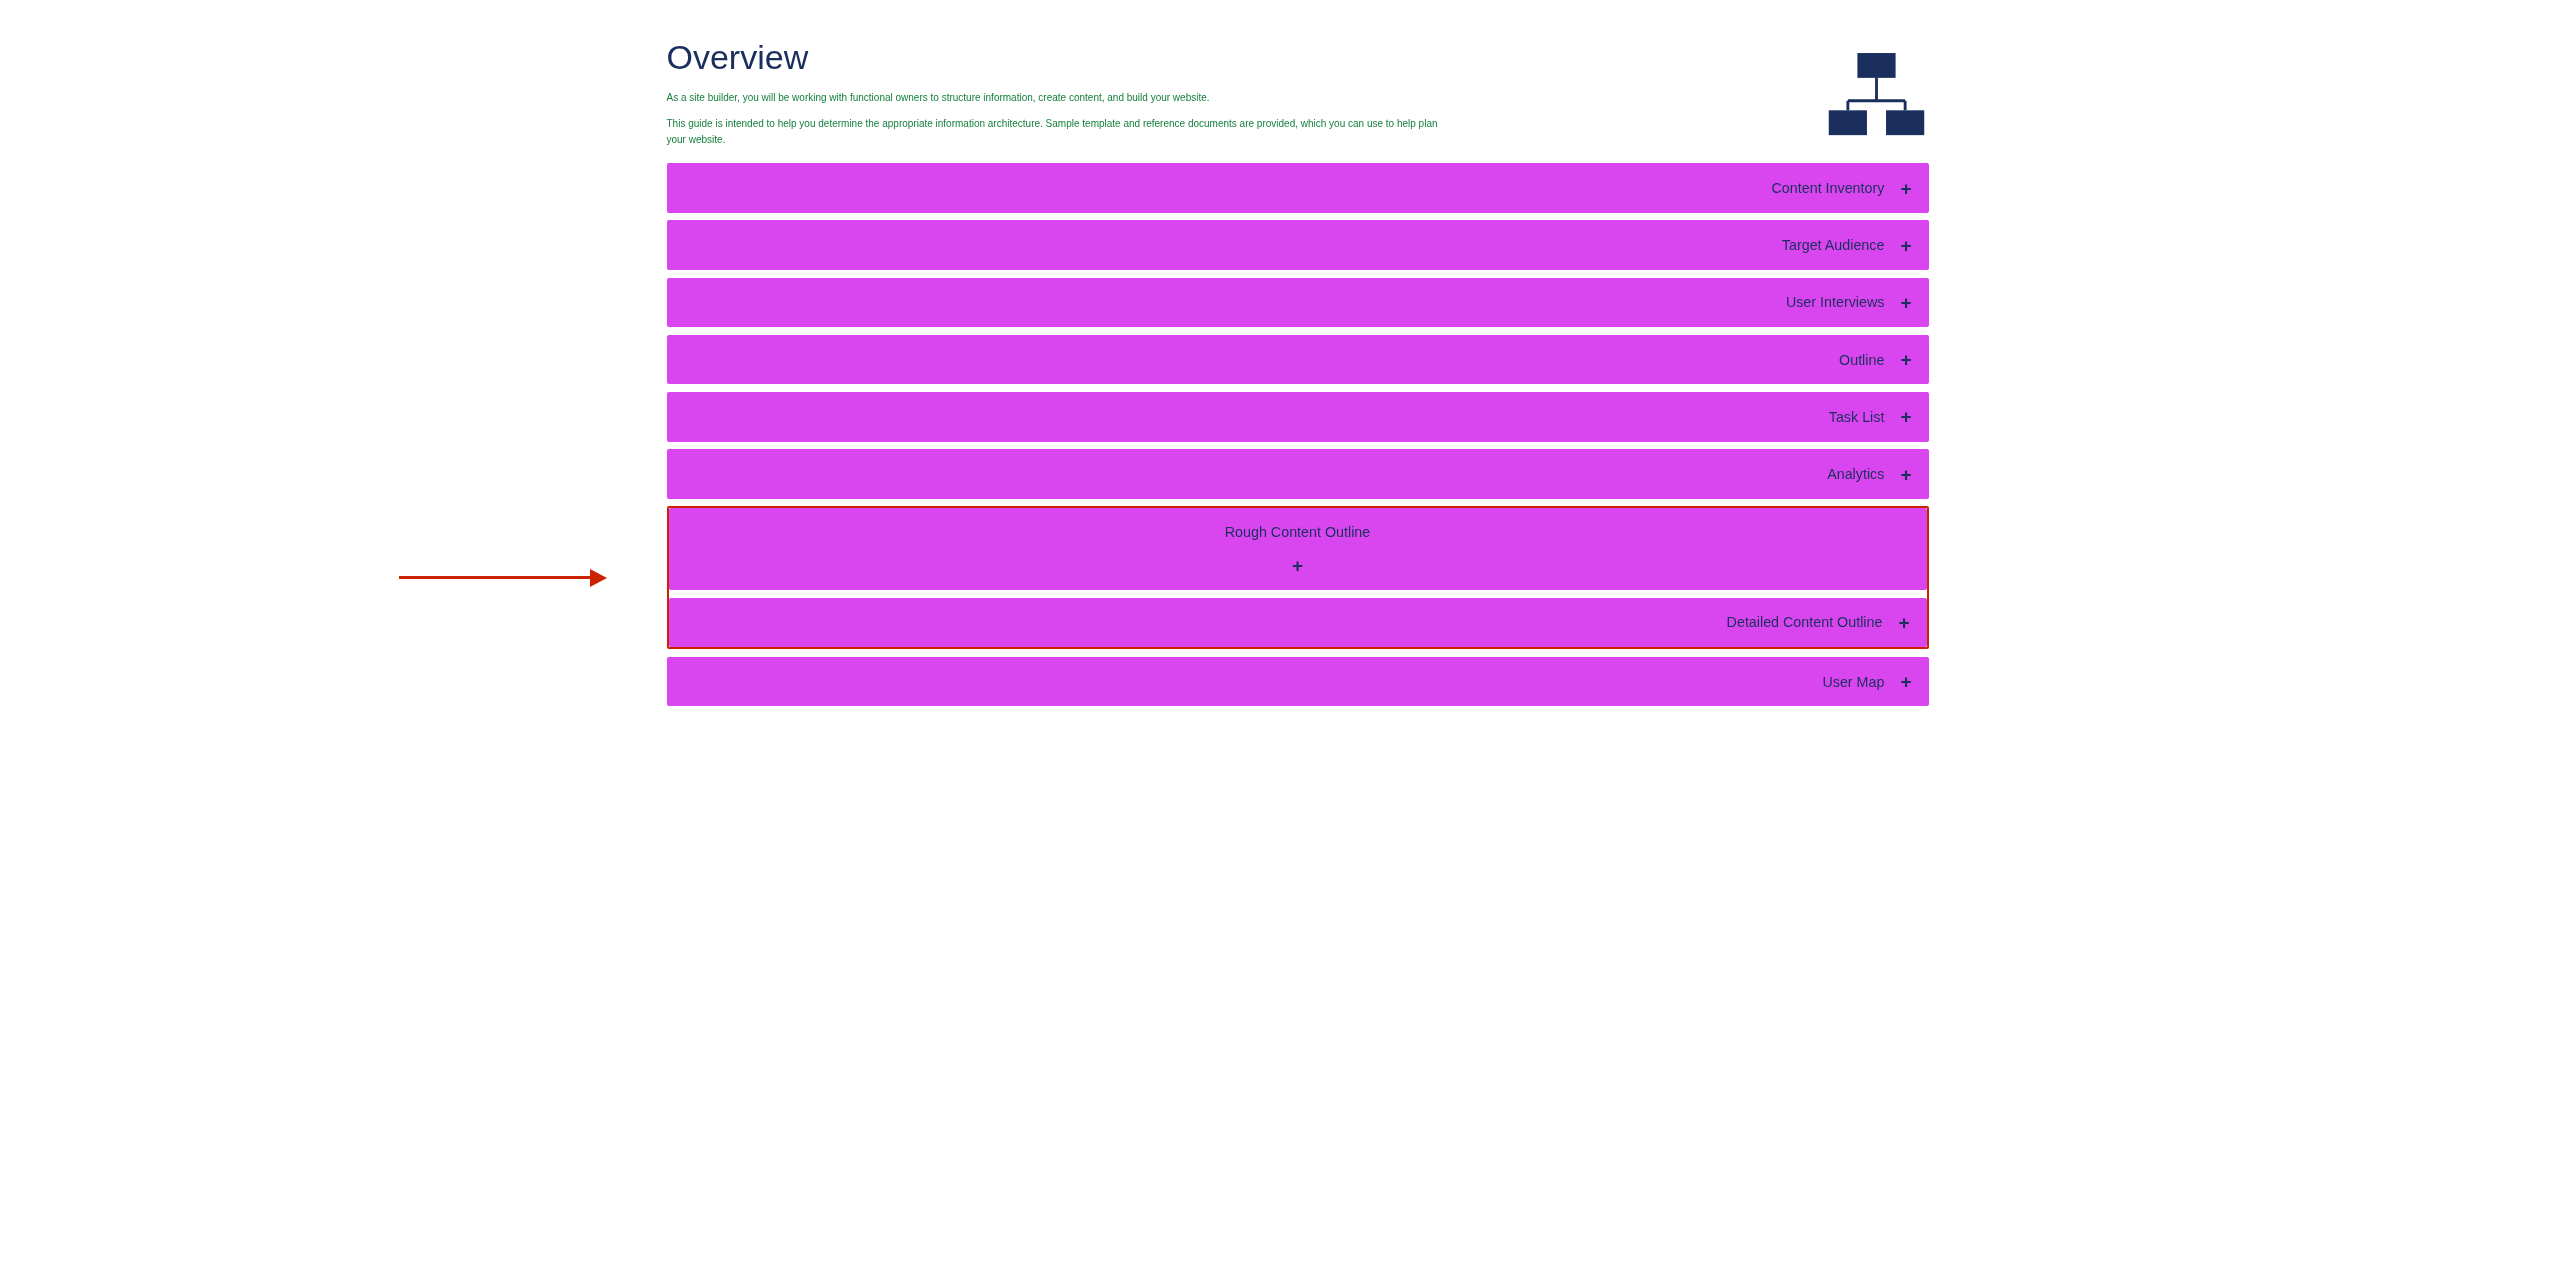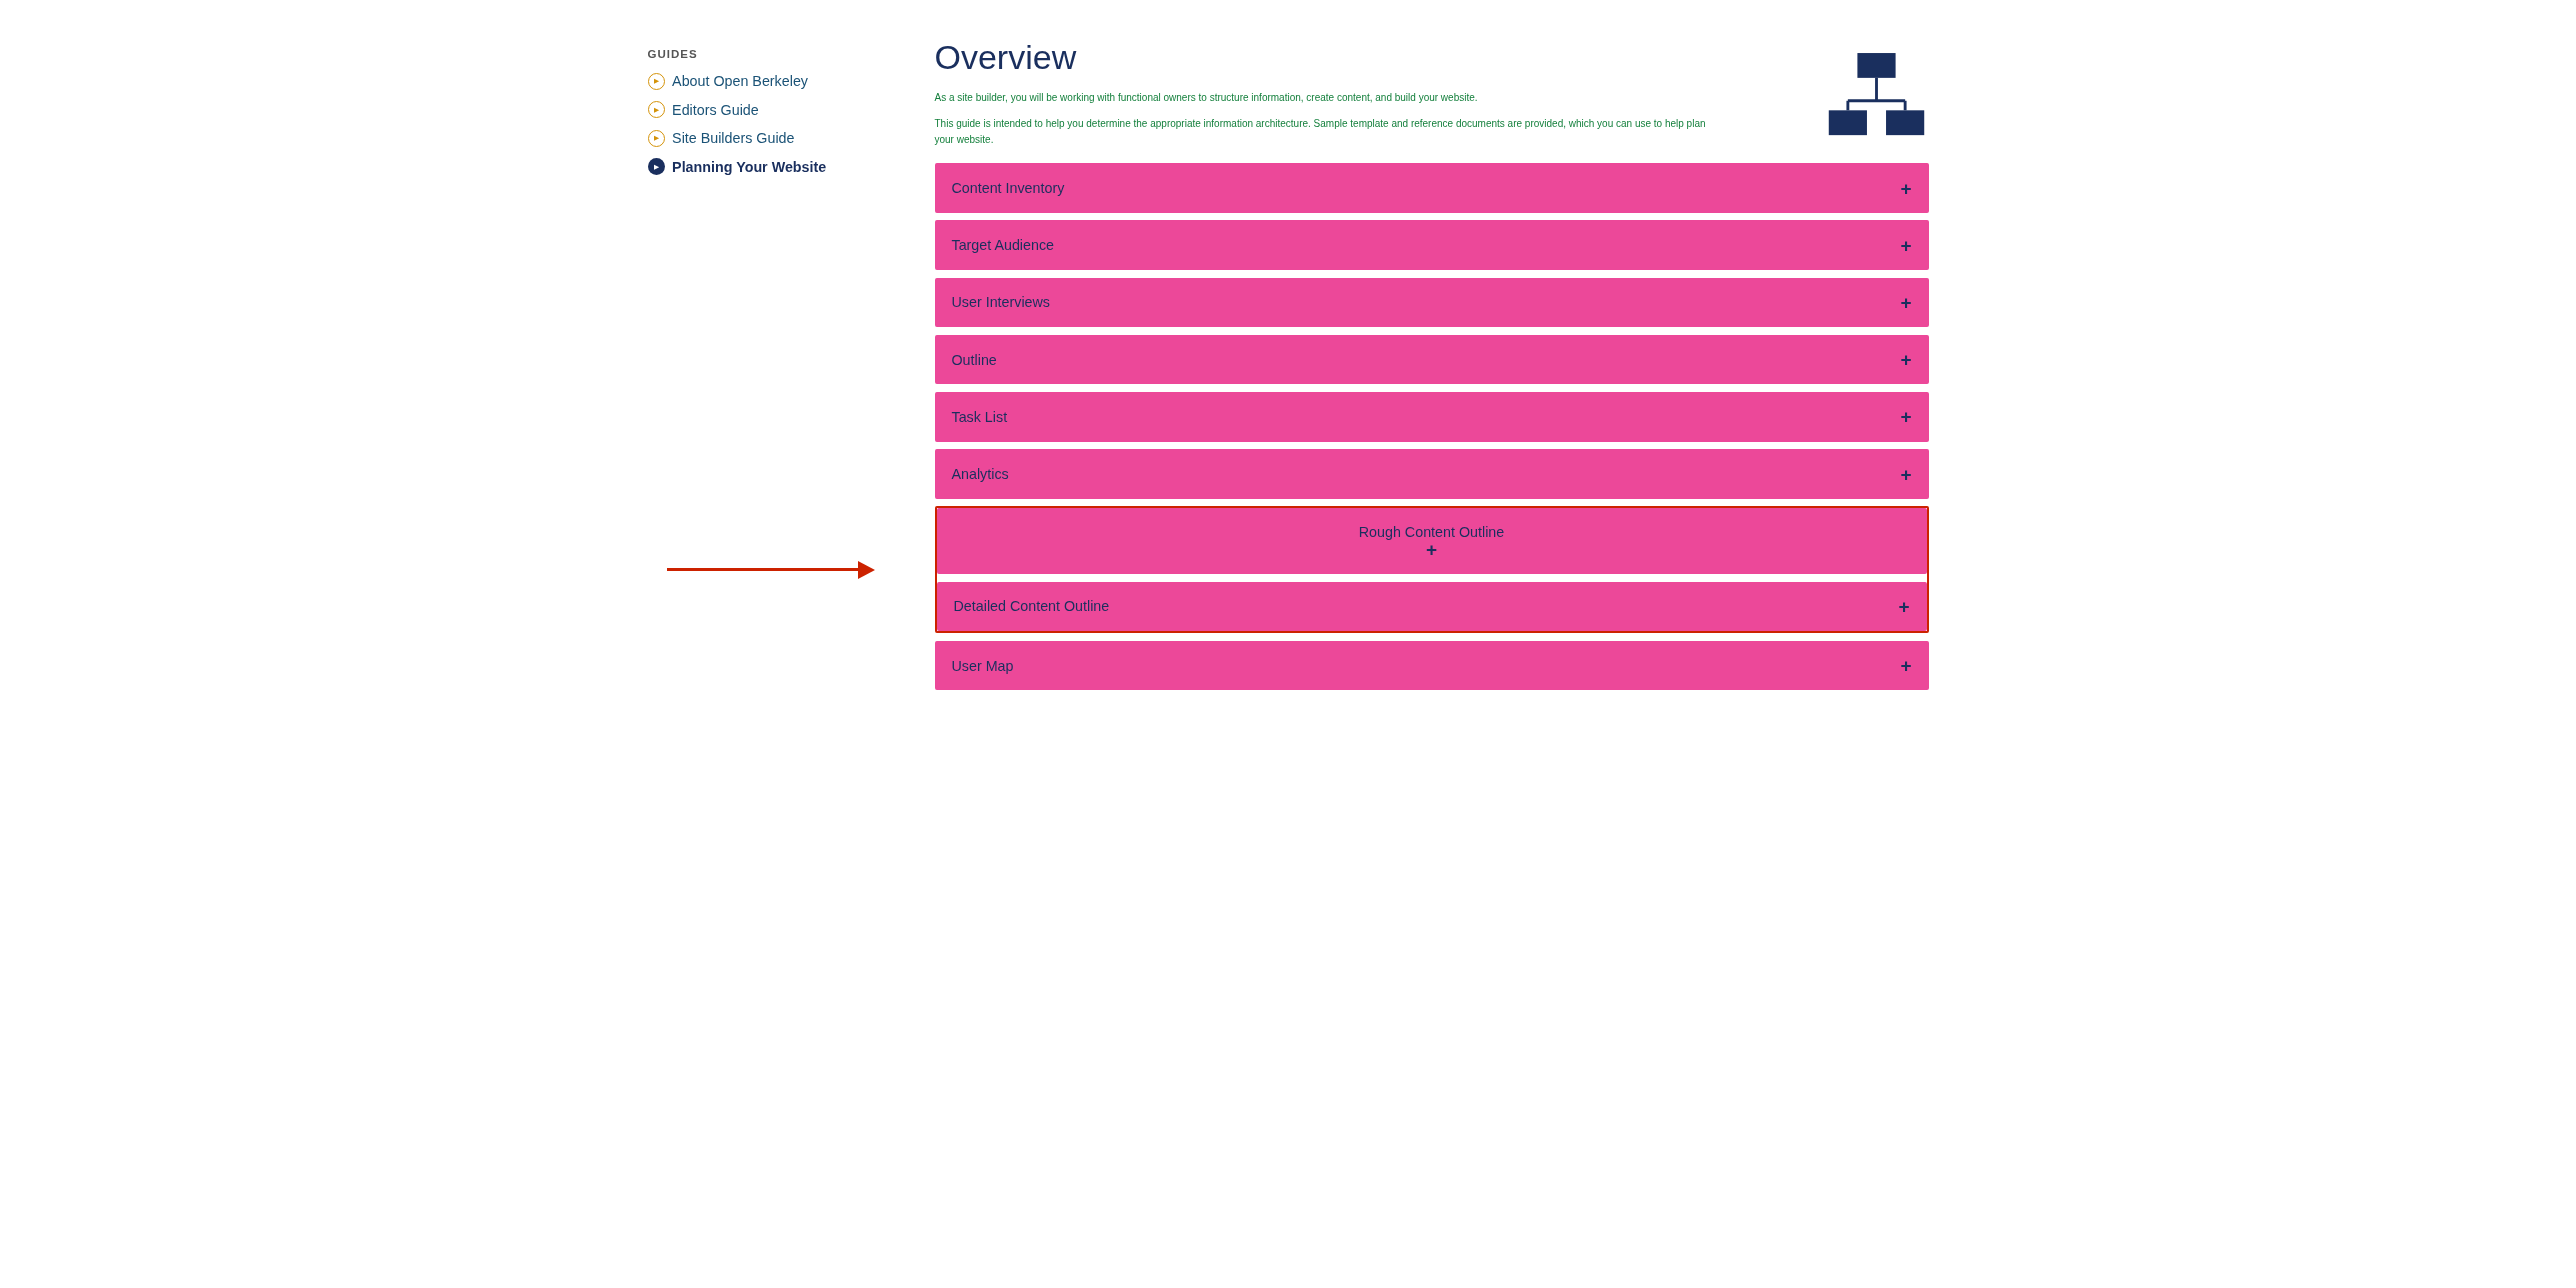--- a/index.html
+++ b/index.html
@@ -122,29 +122,30 @@
       text-decoration: underline;
       font-size: 13.4px;
       cursor: pointer;
     }
     
     .accordion-list {
       list-style: none;
       width: 100%;
     }
     .accordion-item {
-      background: #ec4899;
+      background: #d946ef;
       border: none;
       margin-bottom: 7.6px;
       border-radius: 1.9px;
       display: flex;
       align-items: center;
-      justify-content: space-between;
+      justify-content: flex-end;
       padding: 15.3px 17px;
       cursor: pointer;
+      gap: 16px;
     }
     .accordion-item-label {
       font-size: 14.3px;
       color: #1a2f5e;
       font-weight: normal;
     }
     .accordion-plus {
       font-size: 19px;
       color: #1a2f5e;
       font-weight: bold;
@@ -182,41 +183,20 @@
       border-top: 9.6px solid transparent;
       border-bottom: 9.6px solid transparent;
       border-left: 17px solid #cc2200;
     }
   </style>
 </head>
 <body>
 
 <div class="page-container">
 
-  <aside class="sidebar">
-    <div class="sidebar-guides-label">GUIDES</div>
-    <ul class="sidebar-nav">
-      <li>
-        <span class="nav-icon-circle"></span>
-        <a class="sidebar-link" href="#">About Open Berkeley</a>
-      </li>
-      <li>
-        <span class="nav-icon-circle"></span>
-        <a class="sidebar-link" href="#">Editors Guide</a>
-      </li>
-      <li>
-        <span class="nav-icon-circle"></span>
-        <a class="sidebar-link" href="#">Site Builders Guide</a>
-      </li>
-      <li>
-        <span class="nav-icon-circle-active"></span>
-        <span class="sidebar-link-active">Planning Your Website</span>
-      </li>
-    </ul>
-  </aside>
 
   <main class="main-content">
     <div class="overview-header">
       <div>
         <h1 class="overview-title">Overview</h1>
         <p class="overview-description" style="margin-bottom:9.6px;">As a site builder, you will be working with functional owners to structure information, create content, and build your website.</p>
         <p class="overview-description">This guide is intended to help you determine the appropriate information architecture. Sample template and reference documents are provided, which you can use to help plan your website.</p>
       </div>
 
       <div class="network-icon">

